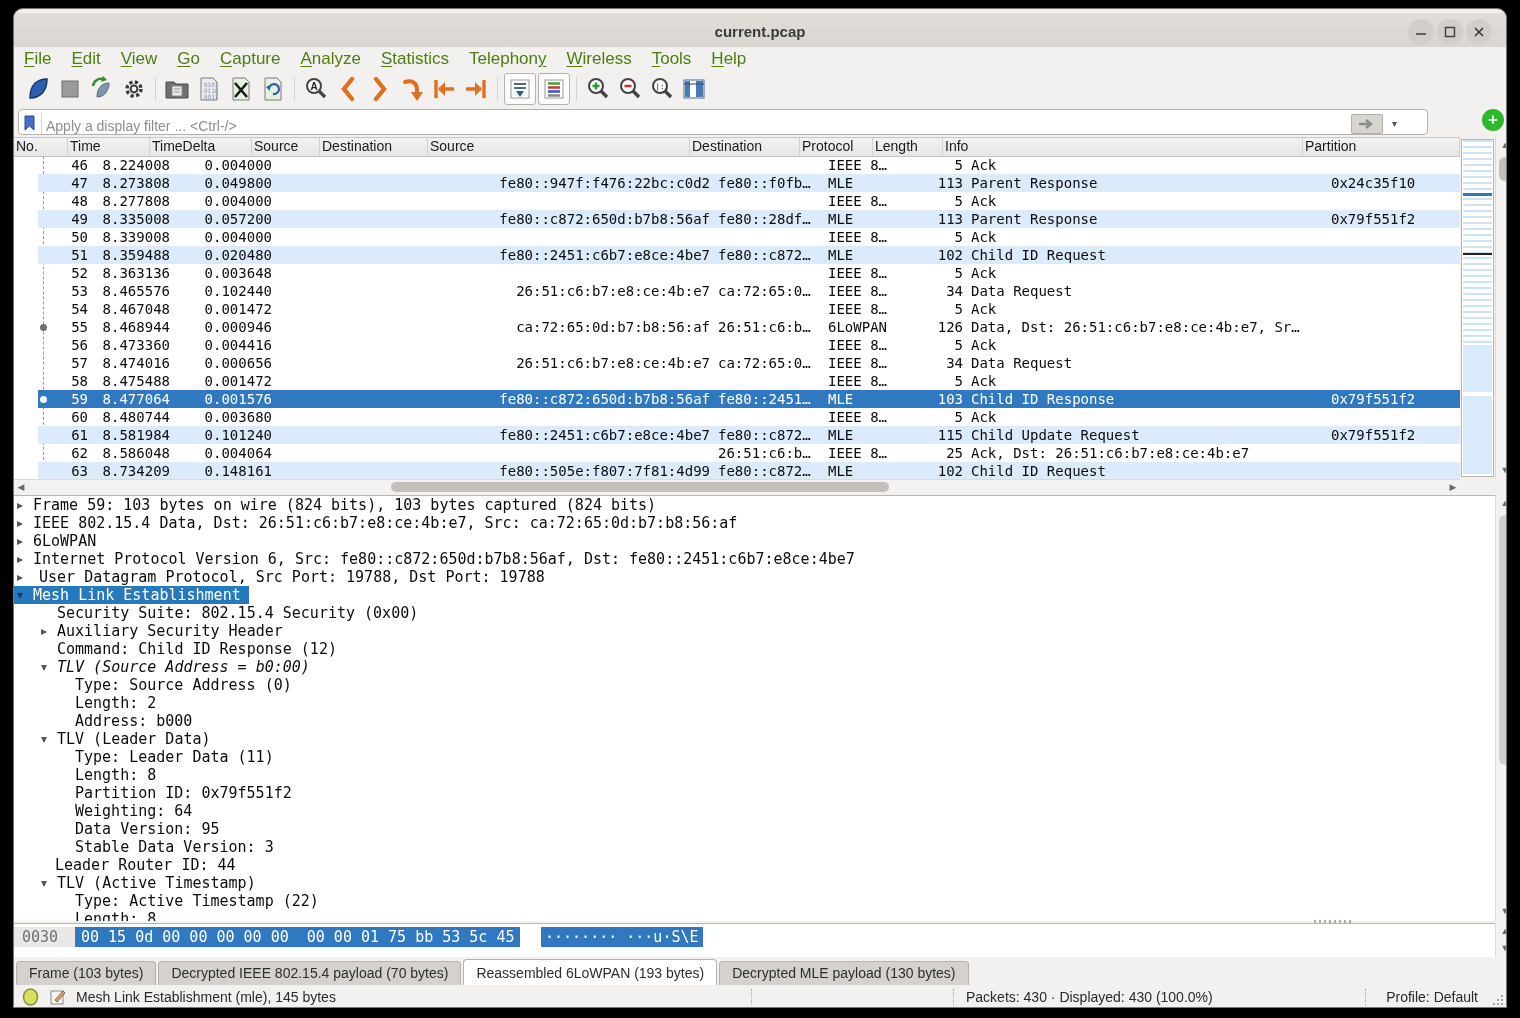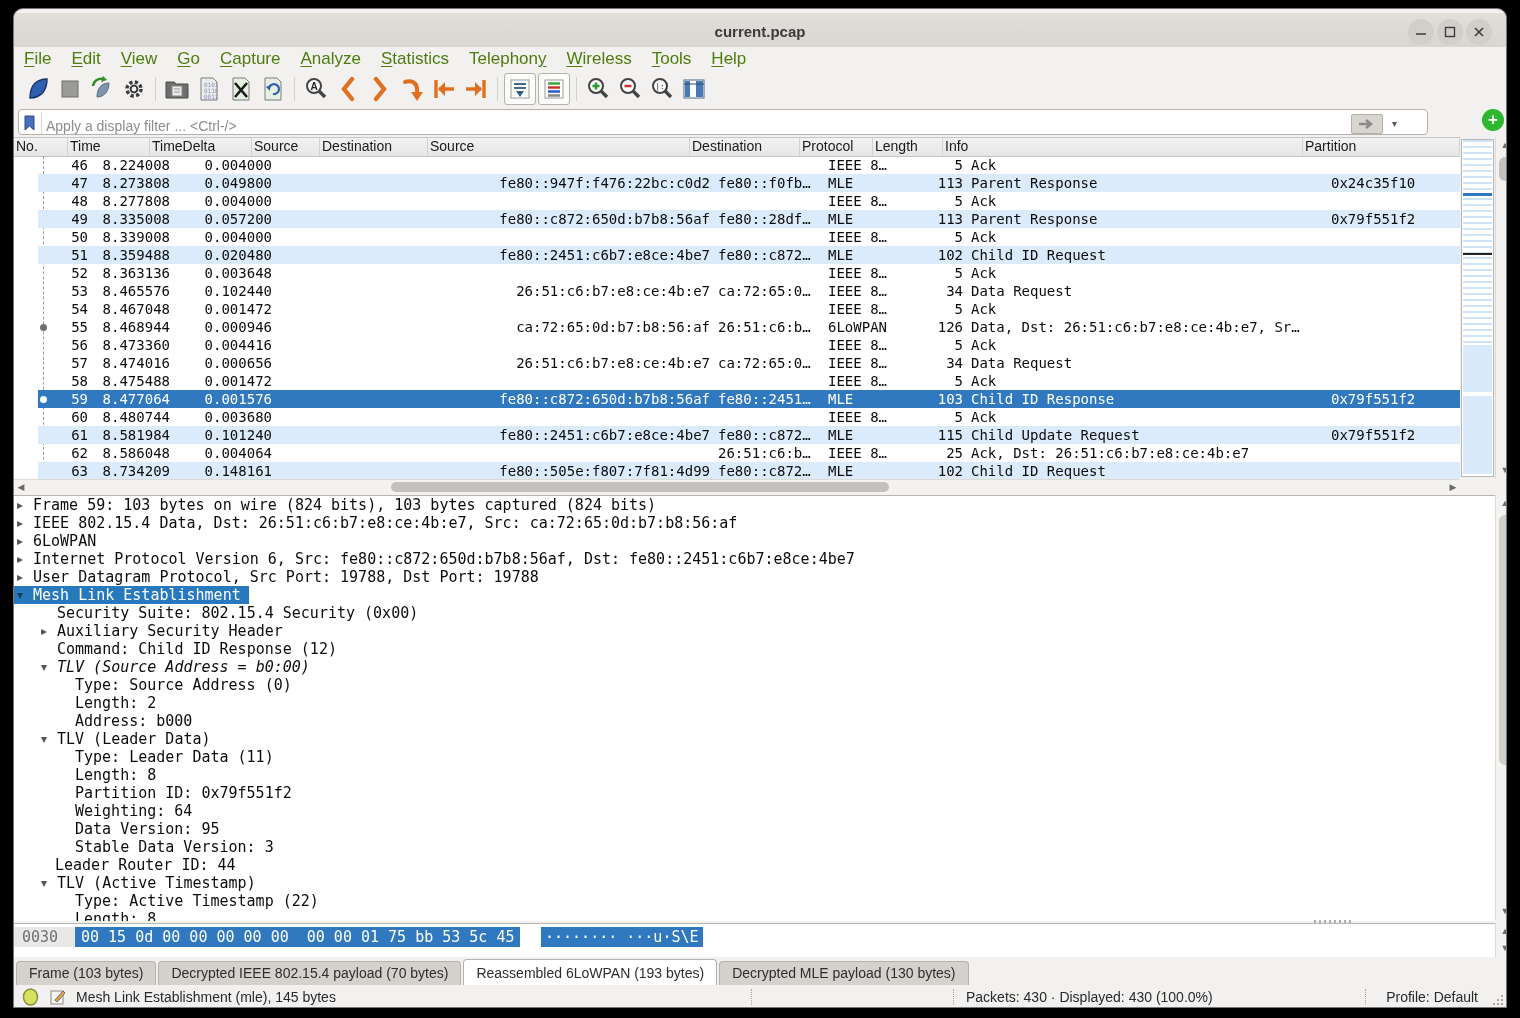--- a/index.html
+++ b/index.html
@@ -549,21 +549,21 @@
     <div class="hbtn" style="left:0;">◀</div>
     <div class="slider" style="left:377px;width:498px;"></div>
     <div class="hbtn" style="right:0;">▶</div>
   </div>
 
   <div class="detail" id="detail">
       <div class="drow"><span class="arrow" style="left: 3px;">▸</span><span class="txt" style="margin-left: 19px;">Frame 59: 103 bytes on wire (824 bits), 103 bytes captured (824 bits)</span></div>
       <div class="drow"><span class="arrow" style="left: 3px;">▸</span><span class="txt" style="margin-left: 19px;">IEEE 802.15.4 Data, Dst: 26:51:c6:b7:e8:ce:4b:e7, Src: ca:72:65:0d:b7:b8:56:af</span></div>
       <div class="drow"><span class="arrow" style="left: 3px;">▸</span><span class="txt" style="margin-left: 19px;">6LoWPAN</span></div>
       <div class="drow"><span class="arrow" style="left: 3px;">▸</span><span class="txt" style="margin-left: 19px;">Internet Protocol Version 6, Src: fe80::c872:650d:b7b8:56af, Dst: fe80::2451:c6b7:e8ce:4be7</span></div>
-      <div class="drow"><span class="arrow" style="left: 3px;">▸</span><span class="txt" style="margin-left: 19px;">User Datagram Protocol, Src Port: 19788, Dst Port: 19788</span></div>
+      <div class="drow"><span class="arrow" style="left: 3px;">▸</span><span class="txt" style="margin-left: 25px;">User Datagram Protocol, Src Port: 19788, Dst Port: 19788</span></div>
       <div class="drow sel"><span class="bar"></span><span class="arrow" style="left: 3px;">▾</span><span class="txt" style="margin-left: 19px;">Mesh Link Establishment</span></div>
       <div class="drow"><span class="txt" style="margin-left: 43px;">Security Suite: 802.15.4 Security (0x00)</span></div>
       <div class="drow"><span class="arrow" style="left: 27px;">▸</span><span class="txt" style="margin-left: 43px;">Auxiliary Security Header</span></div>
       <div class="drow"><span class="txt" style="margin-left: 43px;">Command: Child ID Response (12)</span></div>
       <div class="drow"><span class="arrow" style="left: 27px;">▾</span><span class="txt" style="margin-left: 43px; font-style: italic;">TLV (Source Address = b0:00)</span></div>
       <div class="drow"><span class="txt" style="margin-left: 61px;">Type: Source Address (0)</span></div>
       <div class="drow"><span class="txt" style="margin-left: 61px;">Length: 2</span></div>
       <div class="drow"><span class="txt" style="margin-left: 61px;">Address: b000</span></div>
       <div class="drow"><span class="arrow" style="left: 27px;">▾</span><span class="txt" style="margin-left: 43px;">TLV (Leader Data)</span></div>
       <div class="drow"><span class="txt" style="margin-left: 61px;">Type: Leader Data (11)</span></div>

